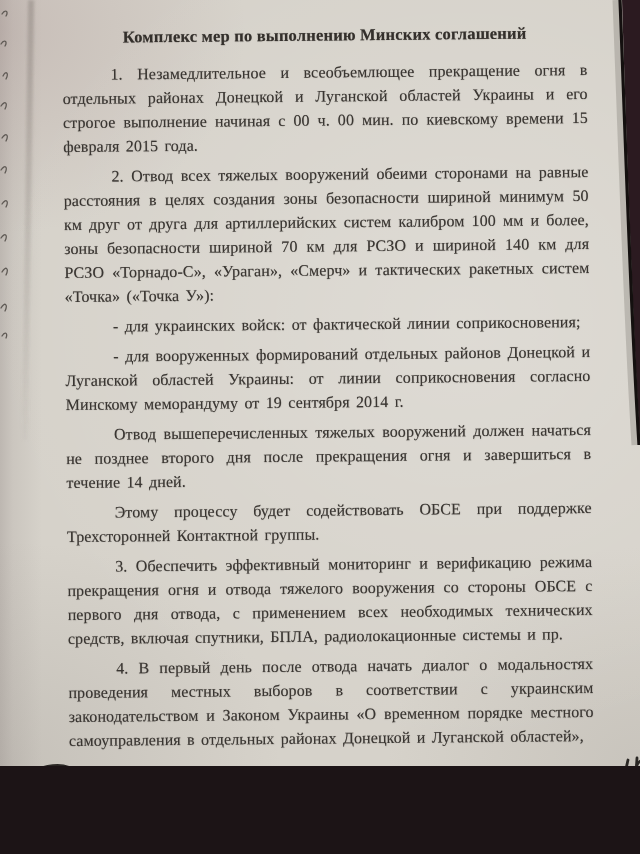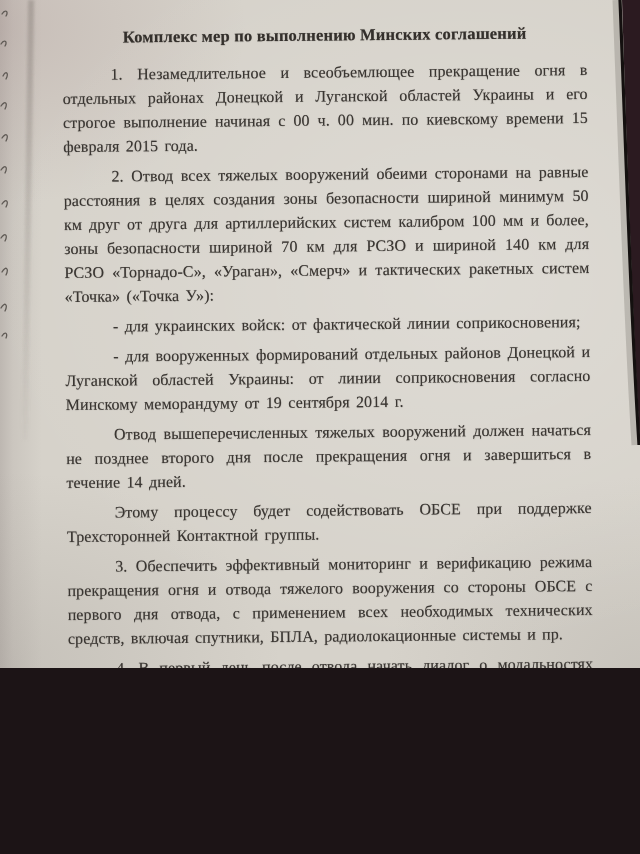--- a/index.html
+++ b/index.html
@@ -1,18 +1,18 @@
 <!DOCTYPE html>
 <html lang="ru"><head>
 <meta charset="utf-8">
 <style>
   html, body { margin:0; padding:0; background:#1c1416; }
   .photo {
     position: relative;
-    width: 640px; height: 668px;
+    width: 640px; height: 766px;
     overflow: hidden;
     font-family: "Liberation Serif", "DejaVu Serif", serif;
     background:
       radial-gradient(120% 90% at 72% 42%, rgba(255,255,255,0.20), rgba(255,255,255,0) 62%),
       radial-gradient(55% 38% at 0% 4%, rgba(168,146,144,0.32), rgba(168,146,144,0) 70%),
       radial-gradient(60% 42% at 2% 100%, rgba(140,134,128,0.22), rgba(140,134,128,0) 70%),
       radial-gradient(55% 40% at 100% 100%, rgba(145,140,134,0.20), rgba(145,140,134,0) 72%),
       linear-gradient(90deg, #bdb7b1 0px, #cbc6bf 13px, #d6d2ca 42px, #d6d2ca 100%);
   }
   .crease {

